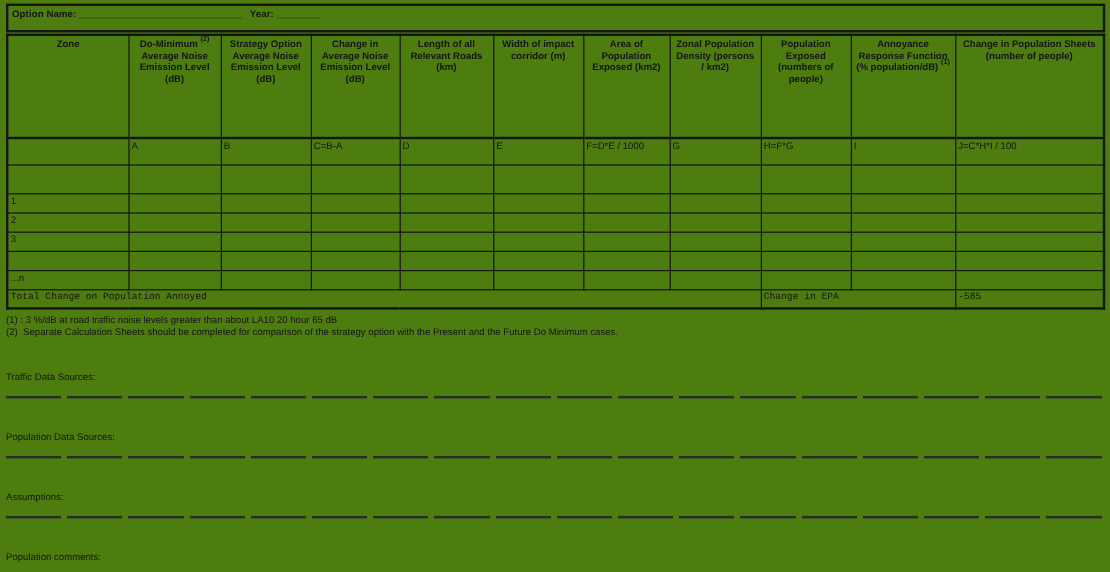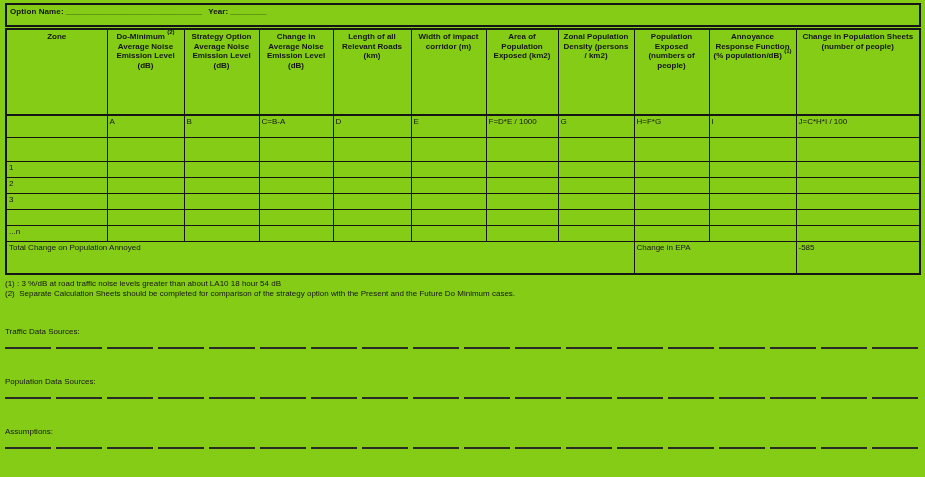--- a/index.html
+++ b/index.html
@@ -1,21 +1,21 @@
 <!DOCTYPE html>
 <html><head>
 <meta charset="utf-8">
 <style>
   html,body { margin:0; padding:0; background:#fff; }
   .page {
     position:relative;
     width:925px; height:477px;
     box-sizing:border-box;
     padding:3px 0 0 5px;
-    background:#84cc16;
+    background:#4d7c0f;
     color:#151515;
     font-family:"Liberation Sans","DejaVu Sans",sans-serif;
     font-size:8px;
     overflow:hidden;
   }
   
   .option-box {
     width:916px; height:24px;
     box-sizing:border-box;
     border:2px solid #151515;
@@ -48,21 +48,21 @@
   table.calc-table td {
     padding:1px 2px;
     vertical-align:top;
     line-height:9px;
     text-align:left;
   }
   tr.r-header  { height:86px; }
   tr.r-formula { height:22px; }
   tr.r-tall    { height:24px; }
   tr.r-std     { height:16px; }
-  tr.r-total   { height:33px; }
+  tr.r-total   { height:16px;font-family:Liberation Mono, monospace; }
   td.epa-label-cell { padding-left:5px; }
   sup { font-size:6px; line-height:0; position:relative; top:-1px; }
   
   .footnotes { margin-top:4px; line-height:10px; white-space:pre-wrap; width:914px; }
   
   .sections { width:915px; }
   .section { margin-top:15px; }
   .section-label { line-height:10px;margin-top:28px; }
   .fill-line {
     height:2px;
@@ -204,21 +204,21 @@
           <td></td>
         </tr>
         <tr class="r-total">
           <td colspan="8">Total Change on Population Annoyed</td>
           <td colspan="2" class="epa-label-cell">Change in EPA</td>
           <td>-585</td>
         </tr>
       </tbody>
   </table>
 
-  <div class="footnotes" id="footnotes"><div>(1) : 3 %/dB at road traffic noise levels greater than about LA10 18 hour 54 dB</div><div>(2)  Separate Calculation Sheets should be completed for comparison of the strategy option with the Present and the Future Do Minimum cases.</div></div>
+  <div class="footnotes" id="footnotes"><div>(1) : 3 %/dB at road traffic noise levels greater than about LA10 20 hour 65 dB</div><div>(2)  Separate Calculation Sheets should be completed for comparison of the strategy option with the Present and the Future Do Minimum cases.</div></div>
 
   <div class="sections" id="sections">
       <div class="section">
         <div class="section-label">Traffic Data Sources:</div>
         <div class="fill-line"></div>
       </div>
       <div class="section">
         <div class="section-label">Population Data Sources:</div>
         <div class="fill-line"></div>
       </div>

